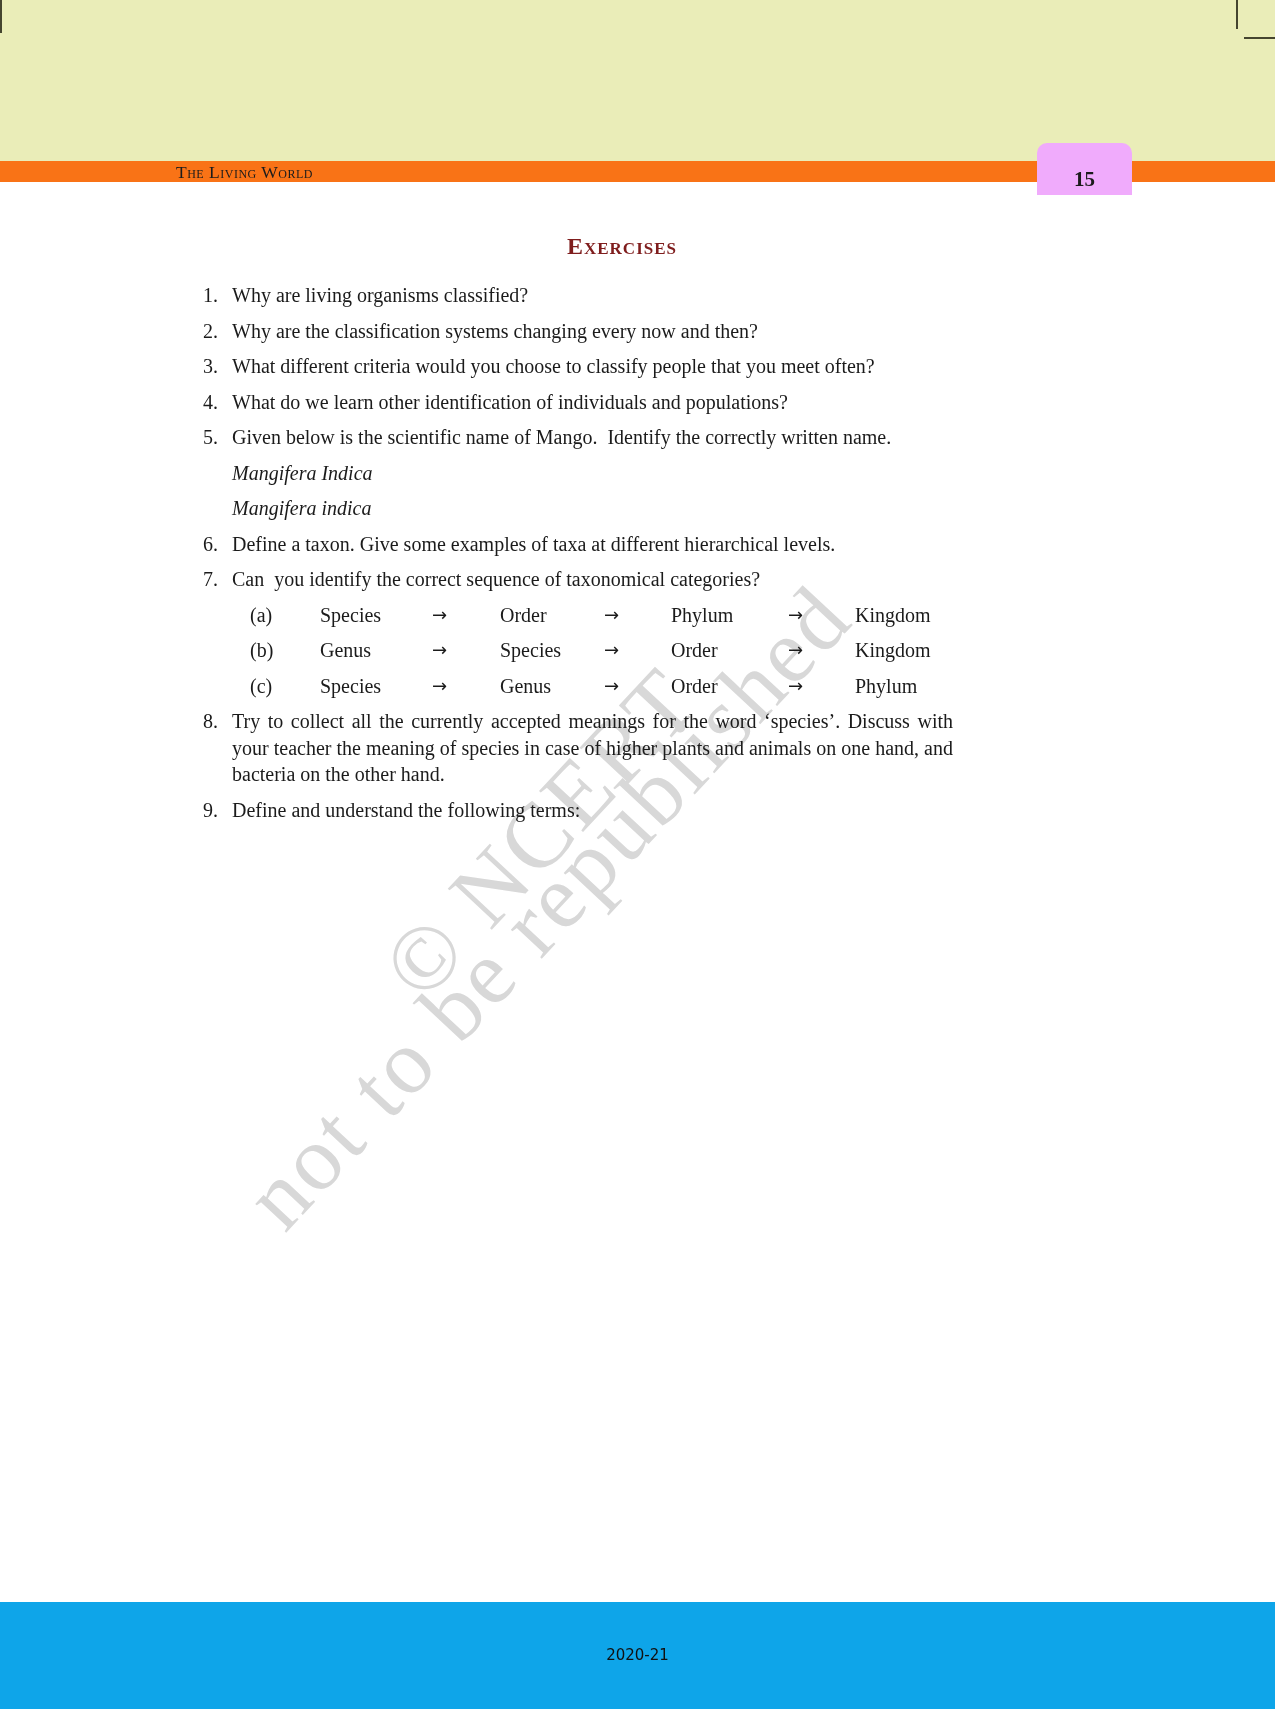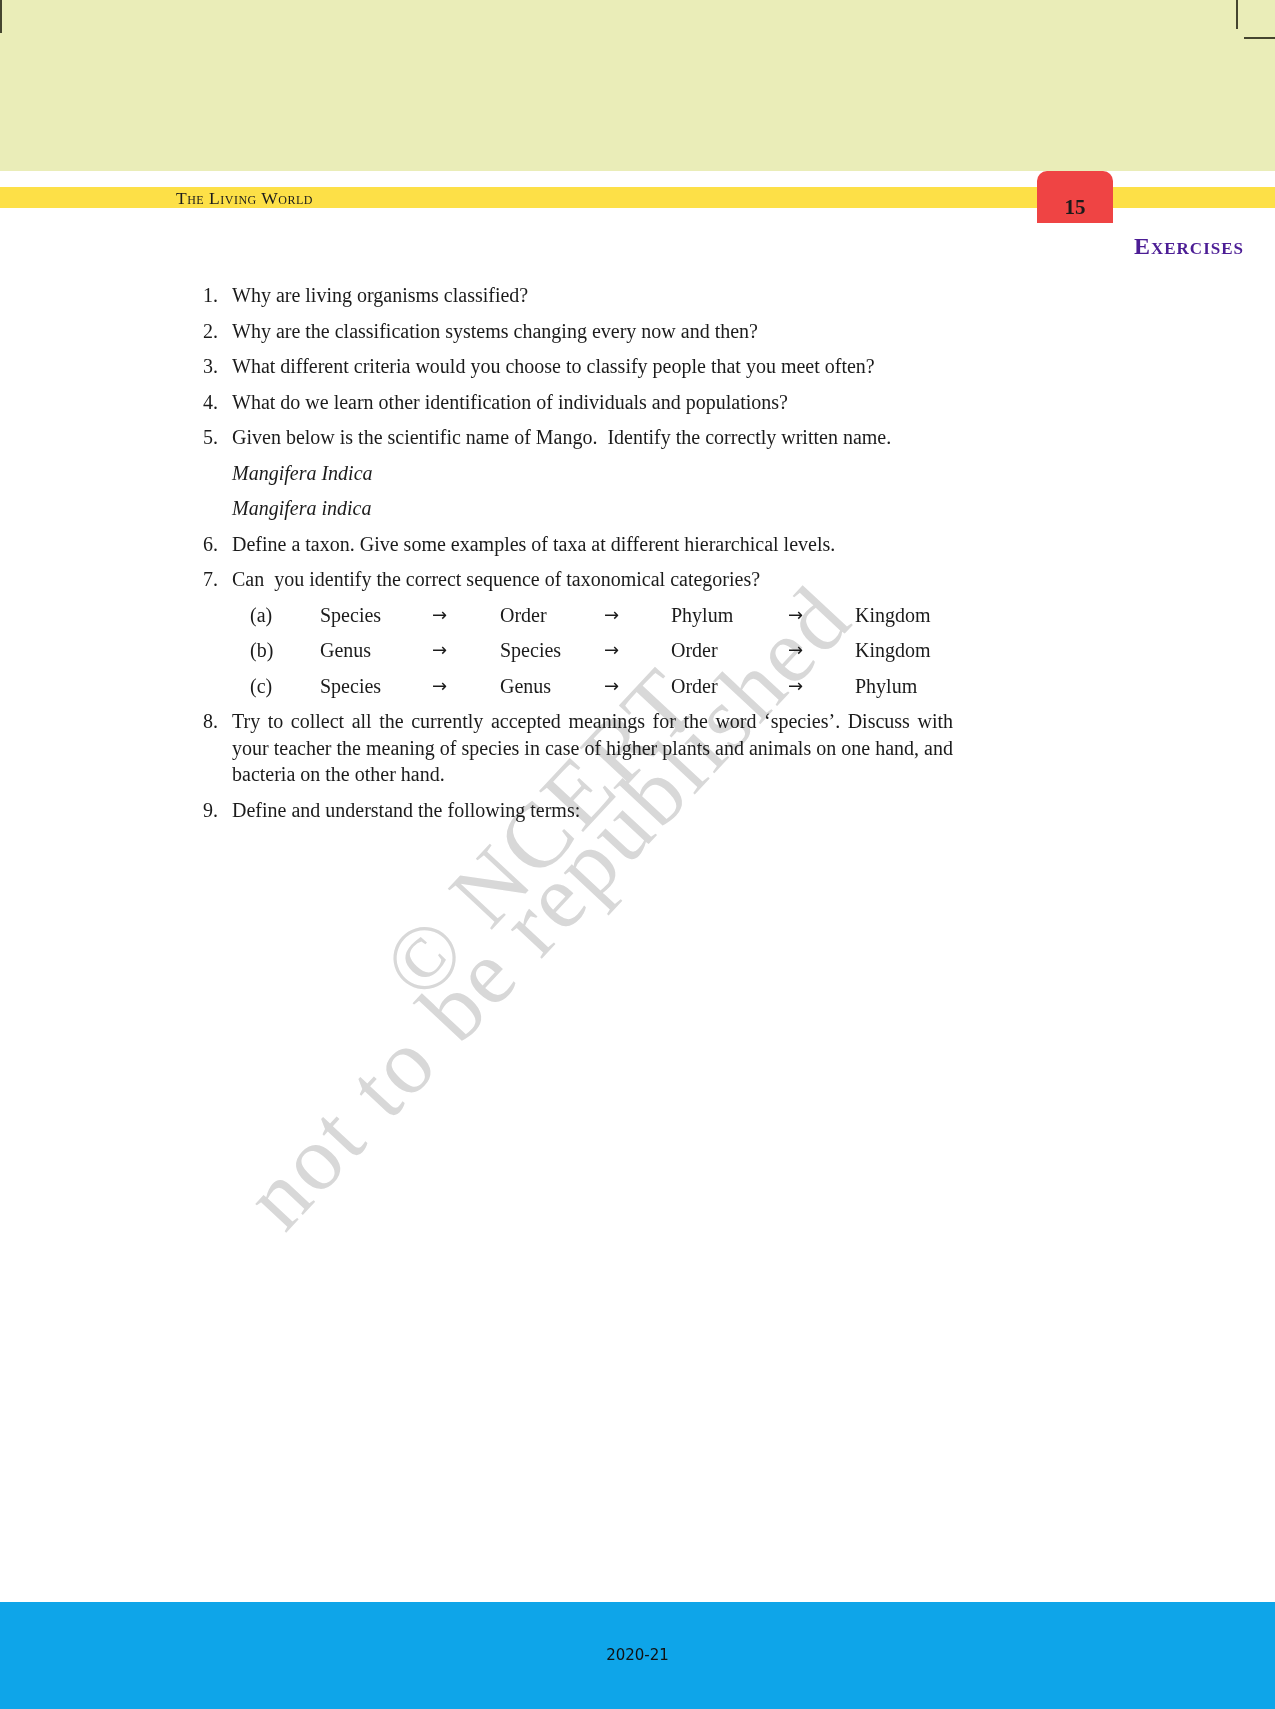--- a/index.html
+++ b/index.html
@@ -4,29 +4,29 @@
 <style>
   html,body { margin:0; padding:0; }
   body {
     width:1275px; height:1709px; position:relative;
     background:#ffffff; overflow:hidden;
     font-family:"Liberation Serif", serif; color:#1b1b1b;
   }
 
   
   .top-band { position:absolute; left:0; top:0; width:1275px; height:171px; background:#eaedb8; }
-  .gray-bar { position:absolute; left:0; top:187px; width:1275px; height:21px; background:#fde047; }
+  .gray-bar { position:absolute; left:0; top:161px; width:1275px; height:21px; background:#f97316; }
   .chapter {
     position:absolute; left:176px; top:0; height:21px; line-height:22px;
     font-variant:small-caps; font-size:17.5px; letter-spacing:0.5px; color:#1c1c1c;
   }
   .page-tab {
-    position:absolute; left:1037px; top:143px; width:76px; height:52px;
-    background:#ef4444; border-radius:10px 10px 0 0;
-    display:flex; align-items:flex-end; justify-content:center;margin-top:28px;
+    position:absolute; left:1037px; top:143px; width:95px; height:52px;
+    background:#f0abfc; border-radius:10px 10px 0 0;
+    display:flex; align-items:flex-end; justify-content:center;
   }
   .page-tab span { font-size:21px; font-weight:bold; padding-bottom:3px; }
 
   
   .mark { position:absolute; background:#45452f; }
   .m-tl-v { left:0; top:0; width:2px; height:33px; }
   .m-tr-v { left:1236px; top:0; width:2px; height:29px; }
   .m-tr-h { left:1244px; top:37px; width:31px; height:2px; }
   .m-br-h { left:1244px; top:1669px; width:31px; height:2px; }
   .m-br-v { left:1236px; top:1677px; width:2px; height:32px; }
@@ -35,23 +35,23 @@
   .wm {
     position:absolute; white-space:nowrap; z-index:0;
     font-family:"Liberation Serif", serif; color:#d8d8d8; letter-spacing:3px;
     font-size:92px;
   }
   .wm-line1 { left:400px; top:930px; transform:rotate(-47deg); transform-origin:left center; }
   .wm-line2 { left:262px; top:1160px; transform:rotate(-47deg); transform-origin:left center; }
 
   
   .ex-title {
-    position:absolute; top:233px; left:0; width:1244px; text-align:right; z-index:1;
+    position:absolute; top:233px; left:0; width:1244px; text-align:center; z-index:1;
     font-variant:small-caps; font-weight:bold; font-size:24px; letter-spacing:1px;
-    color:#4c1d95;
+    color:#7f1d1d;
   }
 
   
   .content { position:absolute; top:282px; left:178px; width:780px; z-index:1; }
   .q { display:flex; margin-bottom:9px; }
   .qnum { width:40px; flex:none; text-align:right; font-size:20px; line-height:26.5px; }
   .qtext {
     margin-left:14px; width:721px; font-size:20px; line-height:26.5px;
     text-align:justify;
   }

